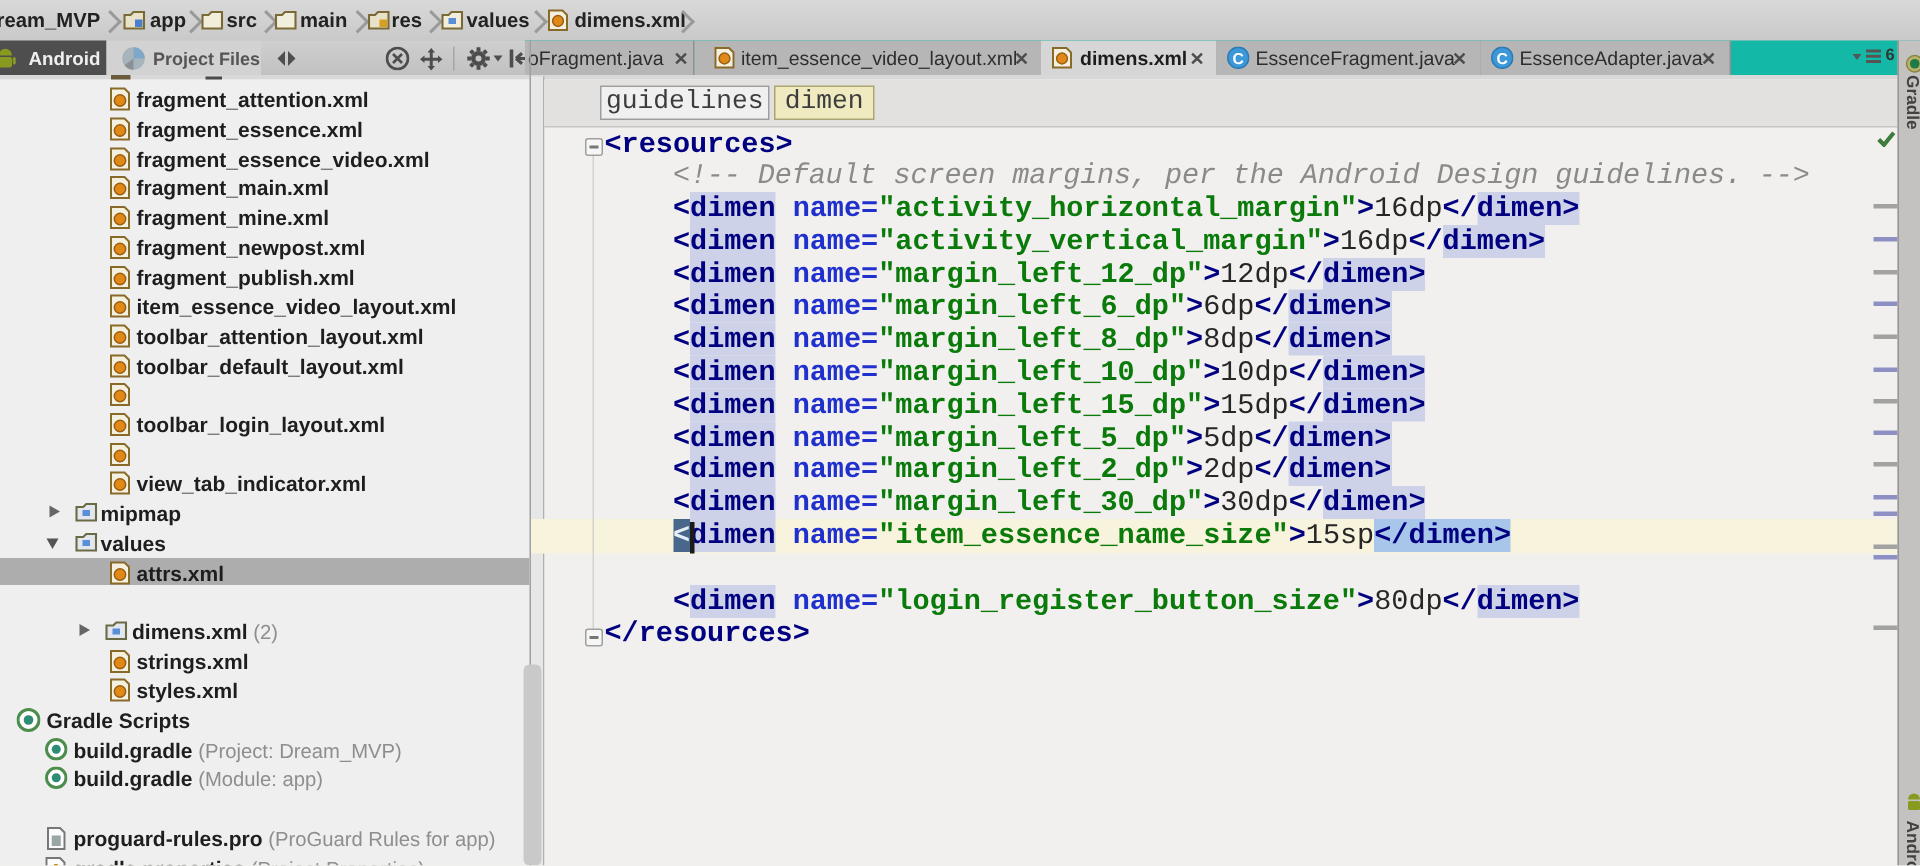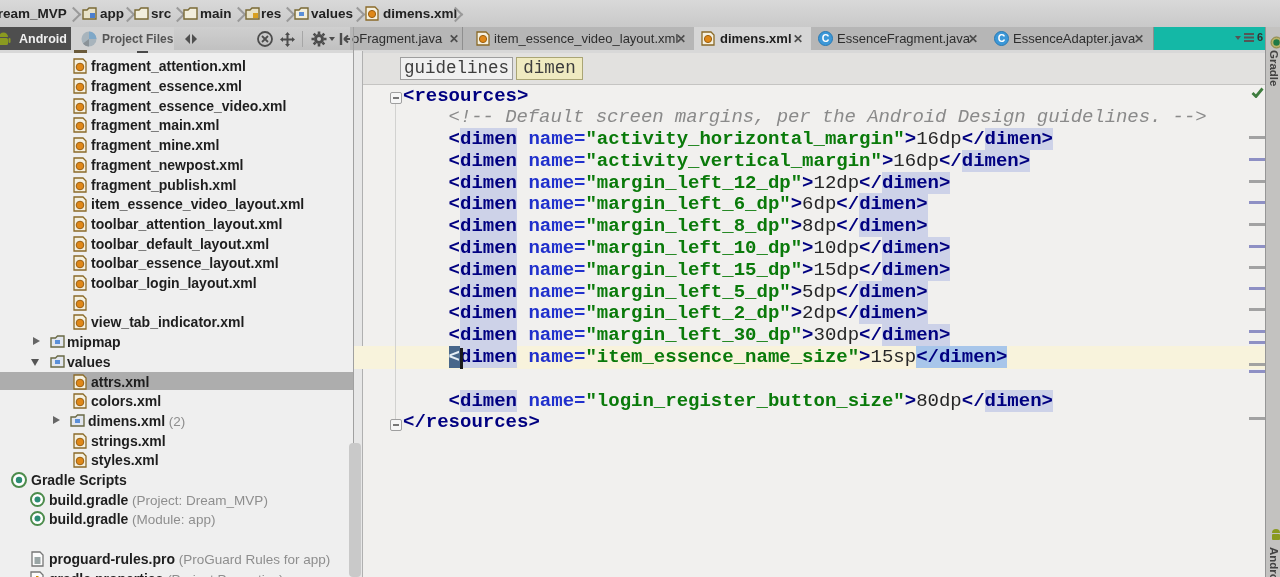--- a/index.html
+++ b/index.html
@@ -322,21 +322,20 @@
       </span>
       <div class="tn" style="left:91px;">toolbar_default_layout.xml</div>
     </div>
     <div class="trow" style="top:200.3px;">
       <span class="abs" style="left:73px;top:2px;">
         <svg width="14" height="16">
           <path d="M1 1 h9 l3 3 v11 h-12 z" fill="#f4f0e0" stroke="#8a6a28" stroke-width="1.3"></path>
           <circle cx="7" cy="9" r="3.8" fill="#e08818" stroke="#9a5f10" stroke-width="1"></circle>
         </svg>
       </span>
-      <div class="tn" style="left:91px;">toolbar_essence_layout.xml</div>
     </div>
     <div class="trow" style="top:220px;">
       <span class="abs" style="left:73px;top:2px;">
         <svg width="14" height="16">
           <path d="M1 1 h9 l3 3 v11 h-12 z" fill="#f4f0e0" stroke="#8a6a28" stroke-width="1.3"></path>
           <circle cx="7" cy="9" r="3.8" fill="#e08818" stroke="#9a5f10" stroke-width="1"></circle>
         </svg>
       </span>
       <div class="tn" style="left:91px;">toolbar_login_layout.xml</div>
     </div>
@@ -378,29 +377,20 @@
       <div class="tn" style="left:67px;">values</div>
     </div>
     <div class="trow" style="top:318.5px;background:#adadad;height:18px;">
       <span class="abs" style="left:73px;top:2px;">
         <svg width="14" height="16">
           <path d="M1 1 h9 l3 3 v11 h-12 z" fill="#f4f0e0" stroke="#8a6a28" stroke-width="1.3"></path>
           <circle cx="7" cy="9" r="3.8" fill="#e08818" stroke="#9a5f10" stroke-width="1"></circle>
         </svg>
       </span>
       <div class="tn" style="left:91px;">attrs.xml</div>
-    </div>
-    <div class="trow" style="top:338.2px;">
-      <span class="abs" style="left:73px;top:2px;">
-        <svg width="14" height="16">
-          <path d="M1 1 h9 l3 3 v11 h-12 z" fill="#f4f0e0" stroke="#8a6a28" stroke-width="1.3"></path>
-          <circle cx="7" cy="9" r="3.8" fill="#e08818" stroke="#9a5f10" stroke-width="1"></circle>
-        </svg>
-      </span>
-      <div class="tn" style="left:91px;">colors.xml</div>
     </div>
     <div class="trow" style="top:357.9px;">
       <span class="tri-r" style="left:53px;top:5px;"></span>
       <span class="abs" style="left:70px;top:3px;">
         <svg width="15" height="13">
           <path d="M1 3 h4.5 l2-2 h6.5 v11 h-13 z" fill="#e2e6ee" stroke="#6a6a45" stroke-width="1.4"></path>
           <rect x="5" y="5" width="5" height="4" fill="#5a8fd8"></rect>
         </svg>
       </span>
       <div class="tn" style="left:88px;">dimens.xml<span class="ann"> (2)</span></div>

